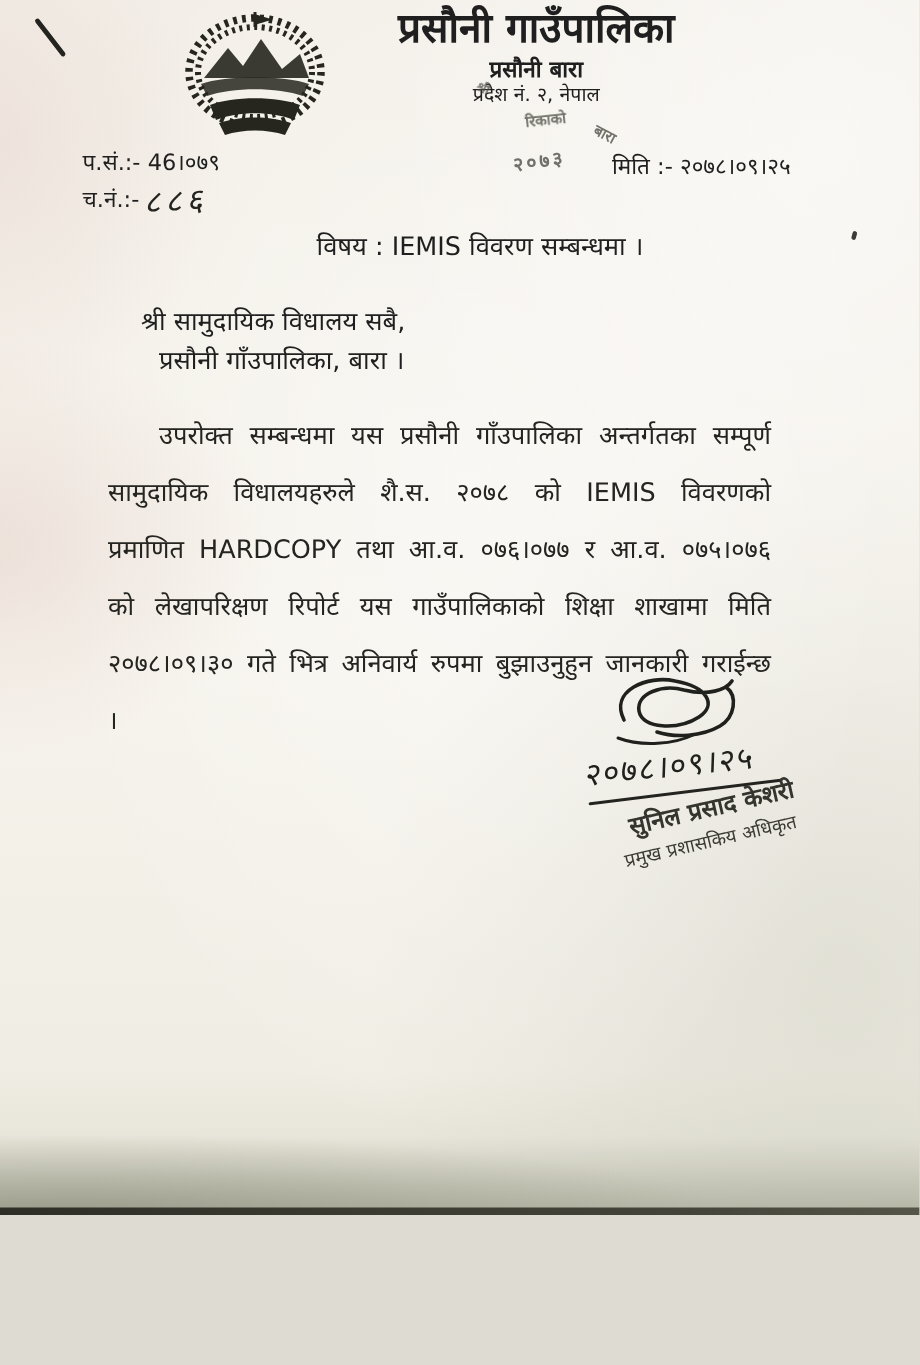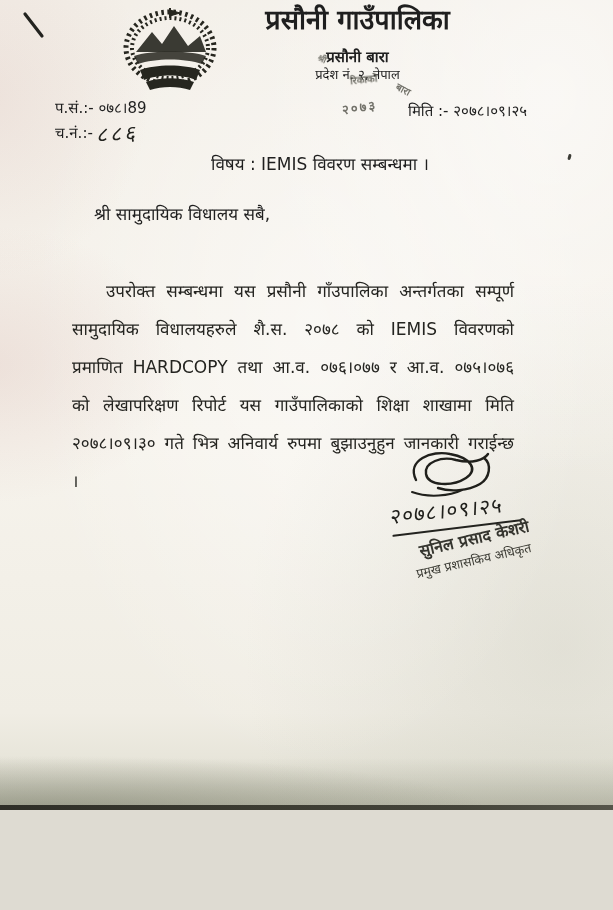--- a/index.html
+++ b/index.html
@@ -34,21 +34,21 @@
     left:0;bottom:0;width:613px;height:5px;
     background:linear-gradient(90deg,#2e2e27 0%,#3b3b31 40%,#44443a 75%,#55554a 100%);
   }
   .pen-mark{left:20px;top:10px;}
   .ink-dot{left:568px;top:154px;width:3px;height:6px;background:#3c3c36;border-radius:2px;transform:rotate(15deg);}
   
   .emblem{left:110px;top:6px;}
   .letterhead{left:180px;top:4px;width:355px;text-align:center;line-height:1.15;}
   .lh1{font-size:27px;font-weight:bold;white-space:nowrap;}
   .lh2{font-size:23px;font-weight:bold;white-space:nowrap;margin-top:3px;}
-  .lh3{font-size:15px;font-weight:bold;margin-top:14px;}
+  .lh3{font-size:15px;font-weight:bold;margin-top:3px;}
   .lh4{font-size:13px;margin-top:2px;}
   
   .round-stamp{left:284px;top:50px;width:150px;height:68px;opacity:.78;pointer-events:none;}
   .round-stamp .frag{position:absolute;color:#4d4d44;font-weight:bold;}
   .frag-a{left:34px;top:2px;font-size:9px;transform:rotate(24deg);filter:blur(.4px);}
   .frag-b{left:66px;top:22px;font-size:10px;transform:rotate(-6deg);filter:blur(.4px);}
   .frag-c{left:112px;top:32px;font-size:10px;transform:rotate(28deg);}
   .stamp-year{left:58px;top:48px;font-size:13px;letter-spacing:2px;transform:rotate(-8deg);color:#3d3d35;}
   
   .refno{left:55px;top:97px;font-size:15px;}
@@ -104,34 +104,35 @@
 
   <div class="abs round-stamp">
     <span class="frag frag-a">श्री</span>
     <span class="frag frag-b">रिकाको</span>
     <span class="frag frag-c">बारा</span>
     <span class="frag stamp-year">२०७३</span>
   </div>
 
   <div class="abs refno">
     <span>प.सं.:-</span>
-    <span>०७८।89</span>
+    <span>46।०७९</span>
   </div>
   <div class="abs chano">
     <span>च.नं.:-</span>
     <span class="hand">८८६</span>
   </div>
   <div class="abs miti">
     <span>मिति :-</span>
     <span>२०७८।०९।२५</span>
   </div>
 
   <div class="abs subject">विषय : IEMIS विवरण सम्बन्धमा ।</div>
 
   <div class="abs recipient1">श्री सामुदायिक विधालय सबै,</div>
+  <div class="abs recipient2">प्रसौनी गाँउपालिका, बारा ।</div>
 
   <div class="abs body-par">उपरोक्त सम्बन्धमा यस प्रसौनी गाँउपालिका अन्तर्गतका सम्पूर्ण सामुदायिक विधालयहरुले शै.स. २०७८ को IEMIS विवरणको प्रमाणित HARDCOPY तथा आ.व. ०७६।०७७ र आ.व. ०७५।०७६ को लेखापरिक्षण रिपोर्ट यस गाउँपालिकाको शिक्षा शाखामा मिति २०७८।०९।३० गते भित्र अनिवार्य रुपमा बुझाउनुहुन जानकारी गराईन्छ ।</div>
 
   <svg class="abs sig-scribble" width="110" height="58" viewBox="0 0 110 58">
     <path d="M18,34 C8,14 34,4 52,8 C74,12 80,24 68,32 C54,41 30,40 28,28 C26,16 44,10 58,14 C74,18 86,14 90,8 M86,12 C94,18 92,32 82,38 C70,45 52,46 40,42" stroke="#20201c" stroke-width="2.4" fill="none" stroke-linecap="round"></path>
     <path d="M14,46 C30,52 52,50 64,44" stroke="#20201c" stroke-width="2" fill="none" stroke-linecap="round"></path>
   </svg>
   <div class="abs sig-date">२०७८।०९।२५</div>
   <div class="abs sig-underline"></div>
   <div class="abs stamp-name">सुनिल प्रसाद केशरी</div>

